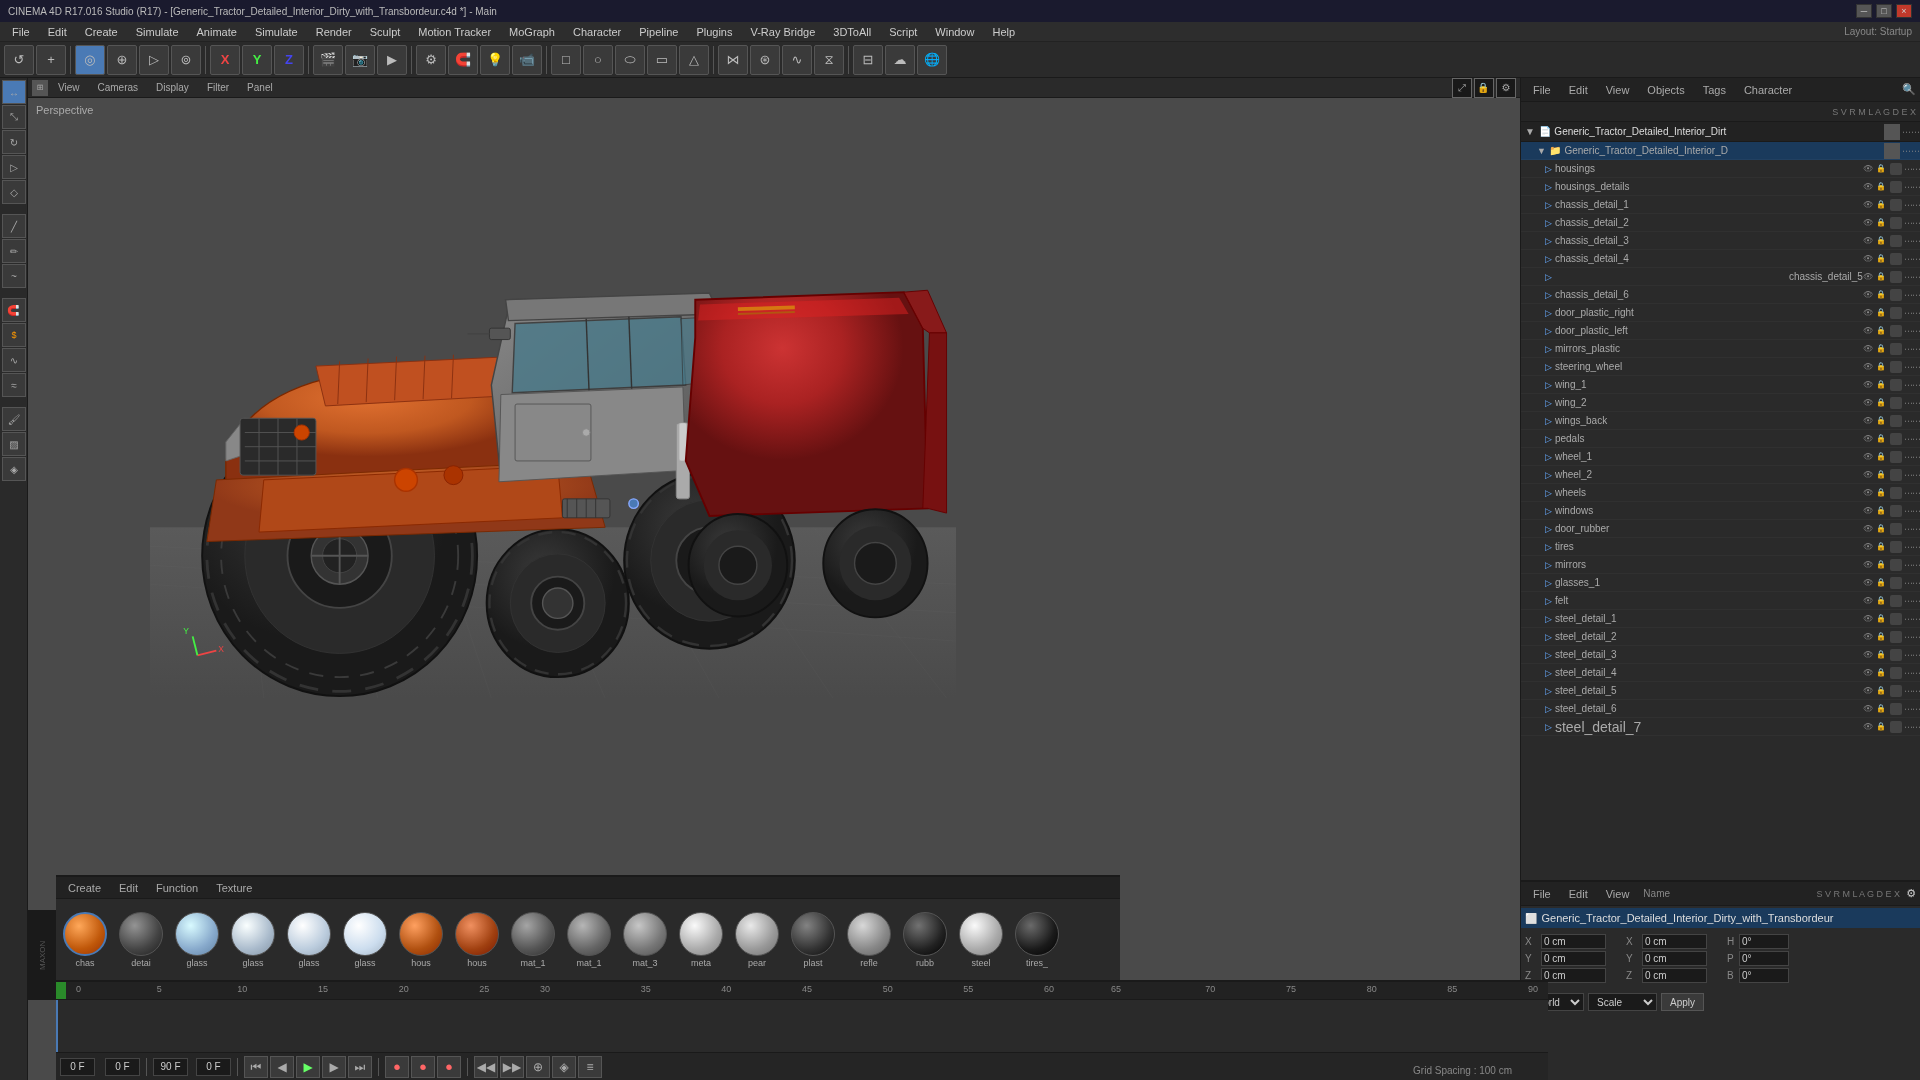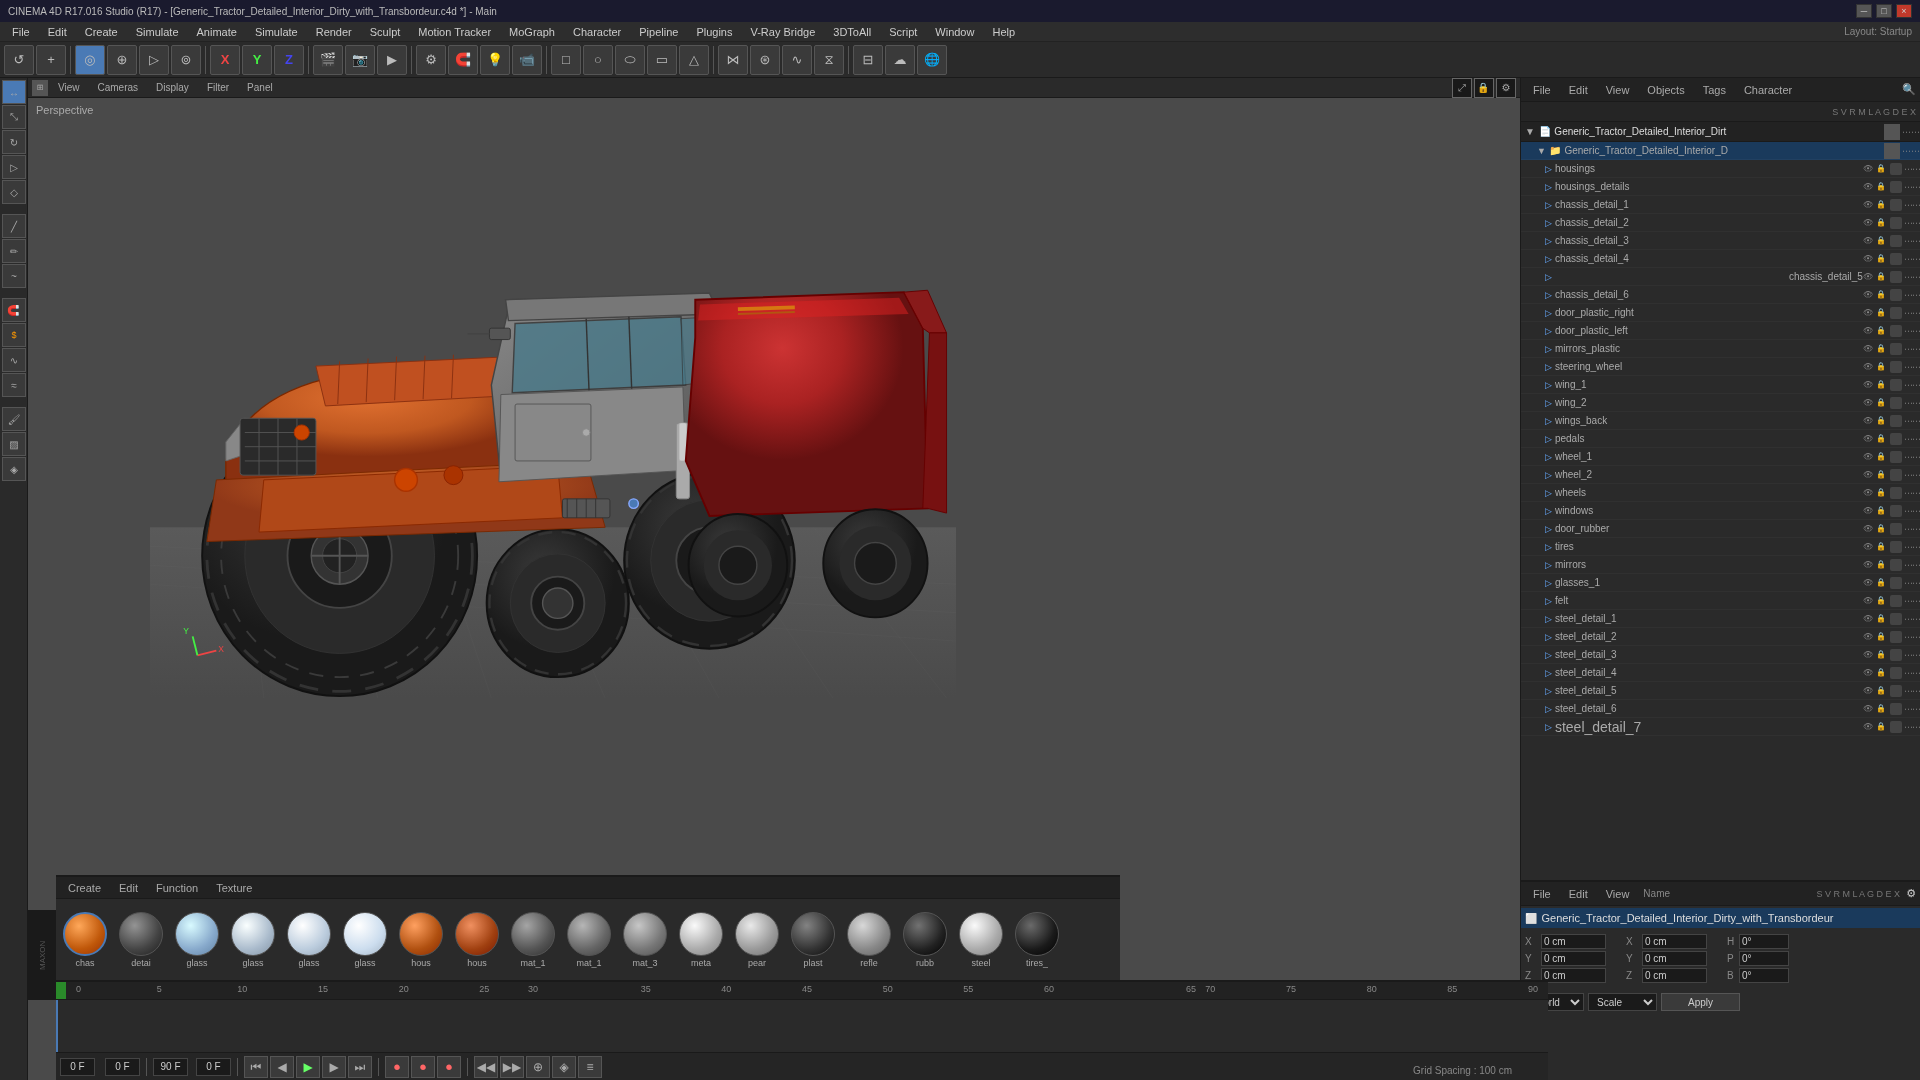--- a/index.html
+++ b/index.html
@@ -136,21 +136,21 @@
     }
     .coord-group { display: flex; align-items: center; margin-bottom: 2px; }
     .coord-label { color: #888; font-size: 10px; width: 12px; margin-right: 4px; }
     .coord-input { background: #1a1a1a; border: 1px solid #444; color: #ccc; font-size: 10px; width: 65px; height: 15px; padding: 0 2px; }
     .coord-sep { width: 20px; display: flex; align-items: center; justify-content: center; color: #888; font-size: 10px; }
     .coord-h-label { color: #888; font-size: 10px; width: 12px; }
     
     
     #transform-row { display: flex; align-items: center; padding: 2px 4px; gap: 4px; margin-top: 2px; }
     .transform-dropdown { background: #1a1a1a; border: 1px solid #444; color: #ccc; font-size: 10px; height: 18px; padding: 0 4px; }
-    .transform-apply-btn { background: #3a3a3a; border: 1px solid #555; color: #ccc; font-size: 10px; height: 18px; padding: 0 26px; cursor: pointer; }
+    .transform-apply-btn { background: #3a3a3a; border: 1px solid #555; color: #ccc; font-size: 10px; height: 18px; padding: 0 8px; cursor: pointer; }
 
     
     #attr-selected-obj {
       height: 20px; display: flex; align-items: center; padding: 0 4px; background: #1a3a5c; margin: 2px 0;
     }
     .attr-obj-icon { color: #f90; font-size: 10px; margin-right: 4px; }
     .attr-obj-name { color: #ddd; font-size: 11px; text-align: right; }
 
     
     #timeline-area {
@@ -584,28 +584,28 @@
     <div id="timeline-area">
 
       <div id="timeline-ruler">
         <div class="tl-start"></div>
       <div class="time-marker" style="left: 20px;">0</div>
           <div class="time-marker" style="left: 100.667px;">5</div>
           <div class="time-marker" style="left: 181.333px;">10</div>
           <div class="time-marker" style="left: 262px;">15</div>
           <div class="time-marker" style="left: 342.667px;">20</div>
           <div class="time-marker" style="left: 423.333px;">25</div>
-          <div class="time-marker" style="left: 472px;">30</div>
+          <div class="time-marker" style="left: 484px;">30</div>
           <div class="time-marker" style="left: 584.667px;">35</div>
           <div class="time-marker" style="left: 665.333px;">40</div>
           <div class="time-marker" style="left: 746px;">45</div>
           <div class="time-marker" style="left: 826.667px;">50</div>
           <div class="time-marker" style="left: 907.333px;">55</div>
           <div class="time-marker" style="left: 988px;">60</div>
-          <div class="time-marker" style="left: 1130px;">65</div>
+          <div class="time-marker" style="left: 1055px;">65</div>
           <div class="time-marker" style="left: 1149.33px;">70</div>
           <div class="time-marker" style="left: 1230px;">75</div>
           <div class="time-marker" style="left: 1310.67px;">80</div>
           <div class="time-marker" style="left: 1391.33px;">85</div>
           <div class="time-marker" style="left: 1472px;">90</div>
         </div>
 
       <div id="timeline-keyframes">
         <div class="tl-playhead"></div>
       </div>

